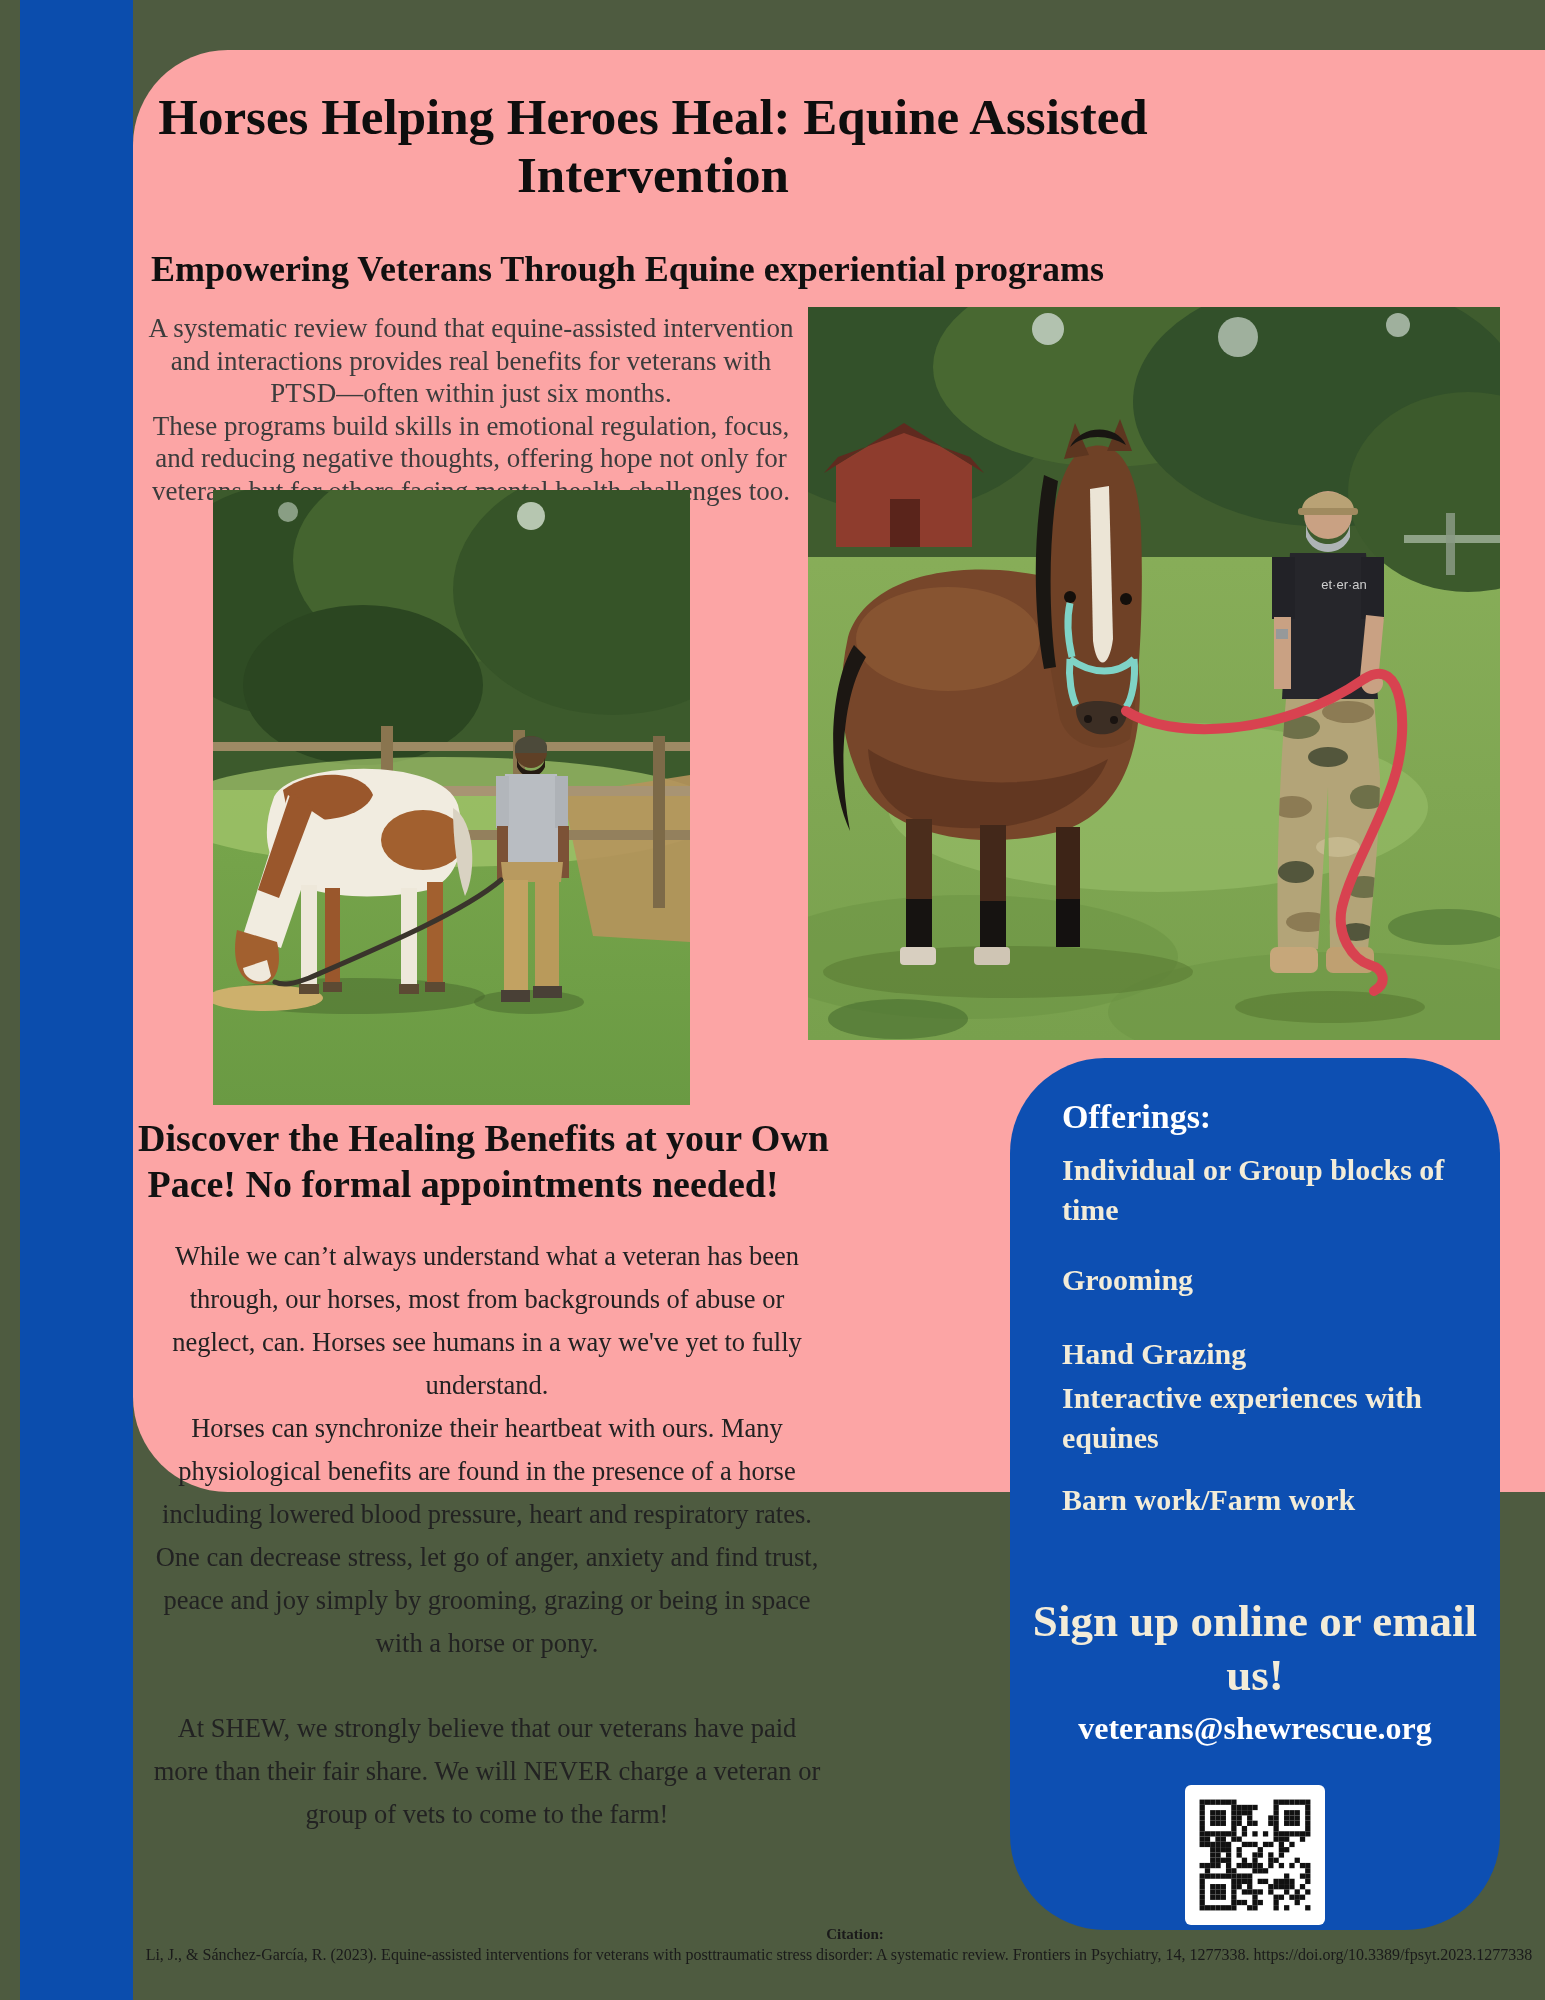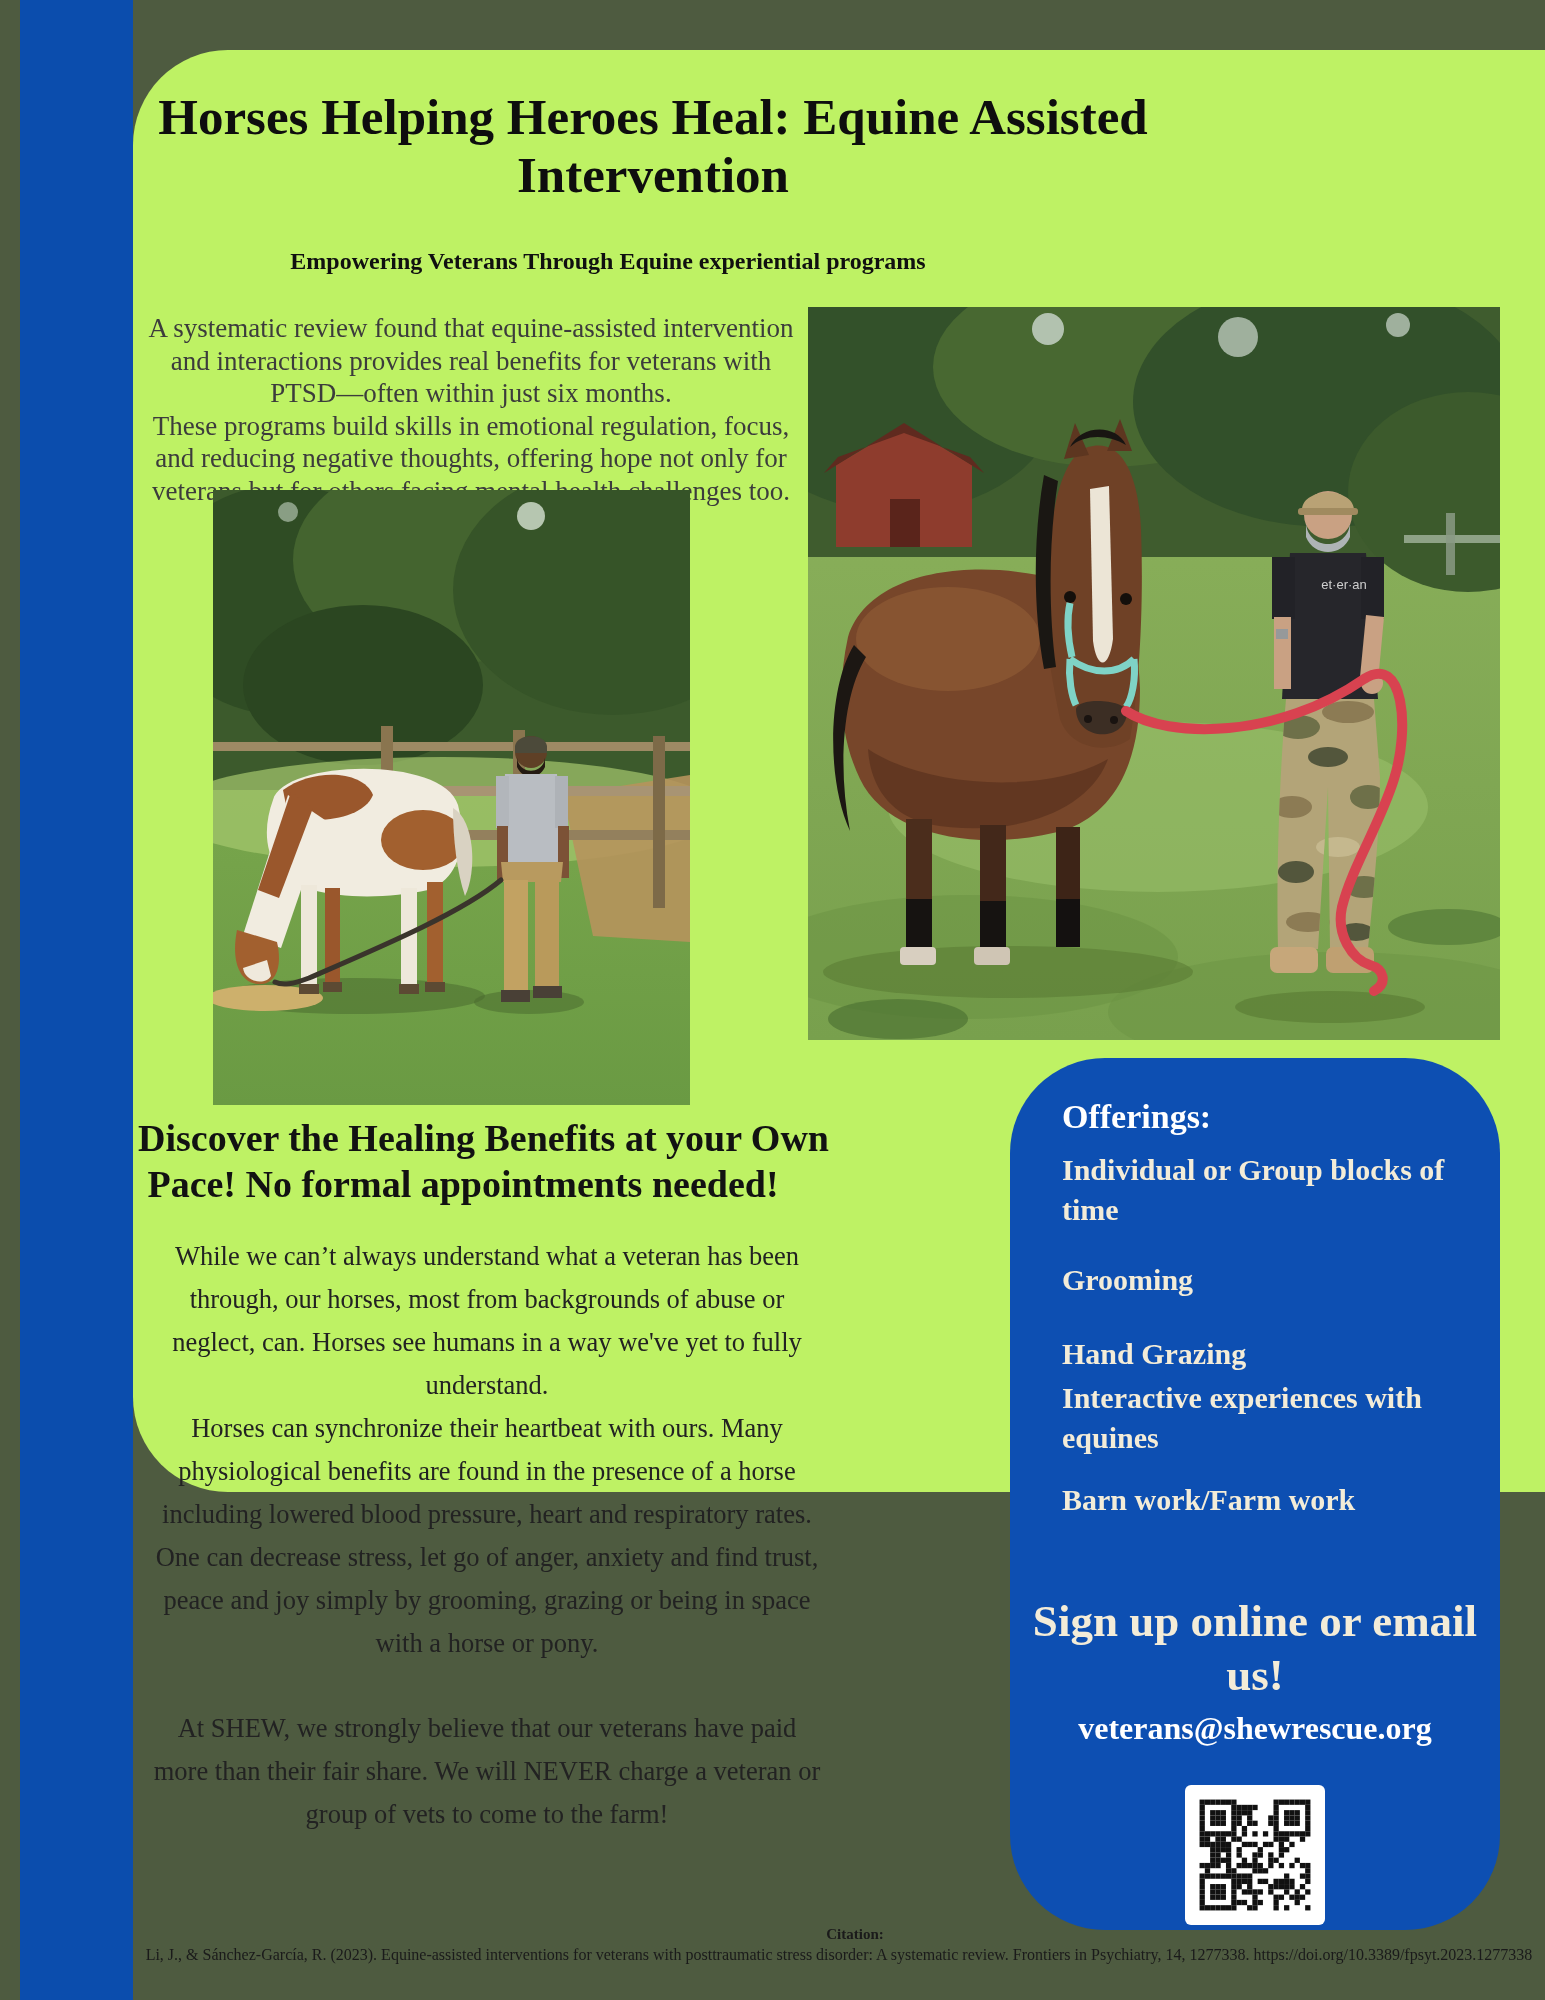--- a/index.html
+++ b/index.html
@@ -20,35 +20,35 @@
     background:var(--olive);
     overflow:hidden;
     margin:0 auto;
   }
   .side-bar{
     position:absolute;left:20px;top:0;width:113px;height:2000px;
     background:var(--accent-blue);
   }
   .card{
     position:absolute;left:133px;top:50px;width:1412px;height:1442px;
-    background:#bef264;
+    background:#fca5a5;
     border-radius:95px 0 0 95px;
   }
   
   .title{
     position:absolute;top:38px;left:0;width:1040px;
     text-align:center;color:#0e0e0e;
     font-size:51px;font-weight:600;line-height:58px;
     margin:0;
   }
   .title .line{display:block;white-space:nowrap;}
   .subtitle{
-    position:absolute;top:198px;left:0;width:950px;
+    position:absolute;top:198px;left:18px;width:950px;
     text-align:center;color:#101010;
-    font-size:24px;font-weight:700;white-space:nowrap;
+    font-size:36px;font-weight:700;white-space:nowrap;
   }
   .intro{
     position:absolute;top:262px;left:8px;width:660px;
     text-align:center;color:#3c3c3c;
     font-size:27px;line-height:32.5px;
   }
   .intro .line{display:block;white-space:nowrap;}
   
   .photo{position:absolute;overflow:hidden;background:#6f9b44;}
   .photo svg{display:block;width:100%;height:100%;}

